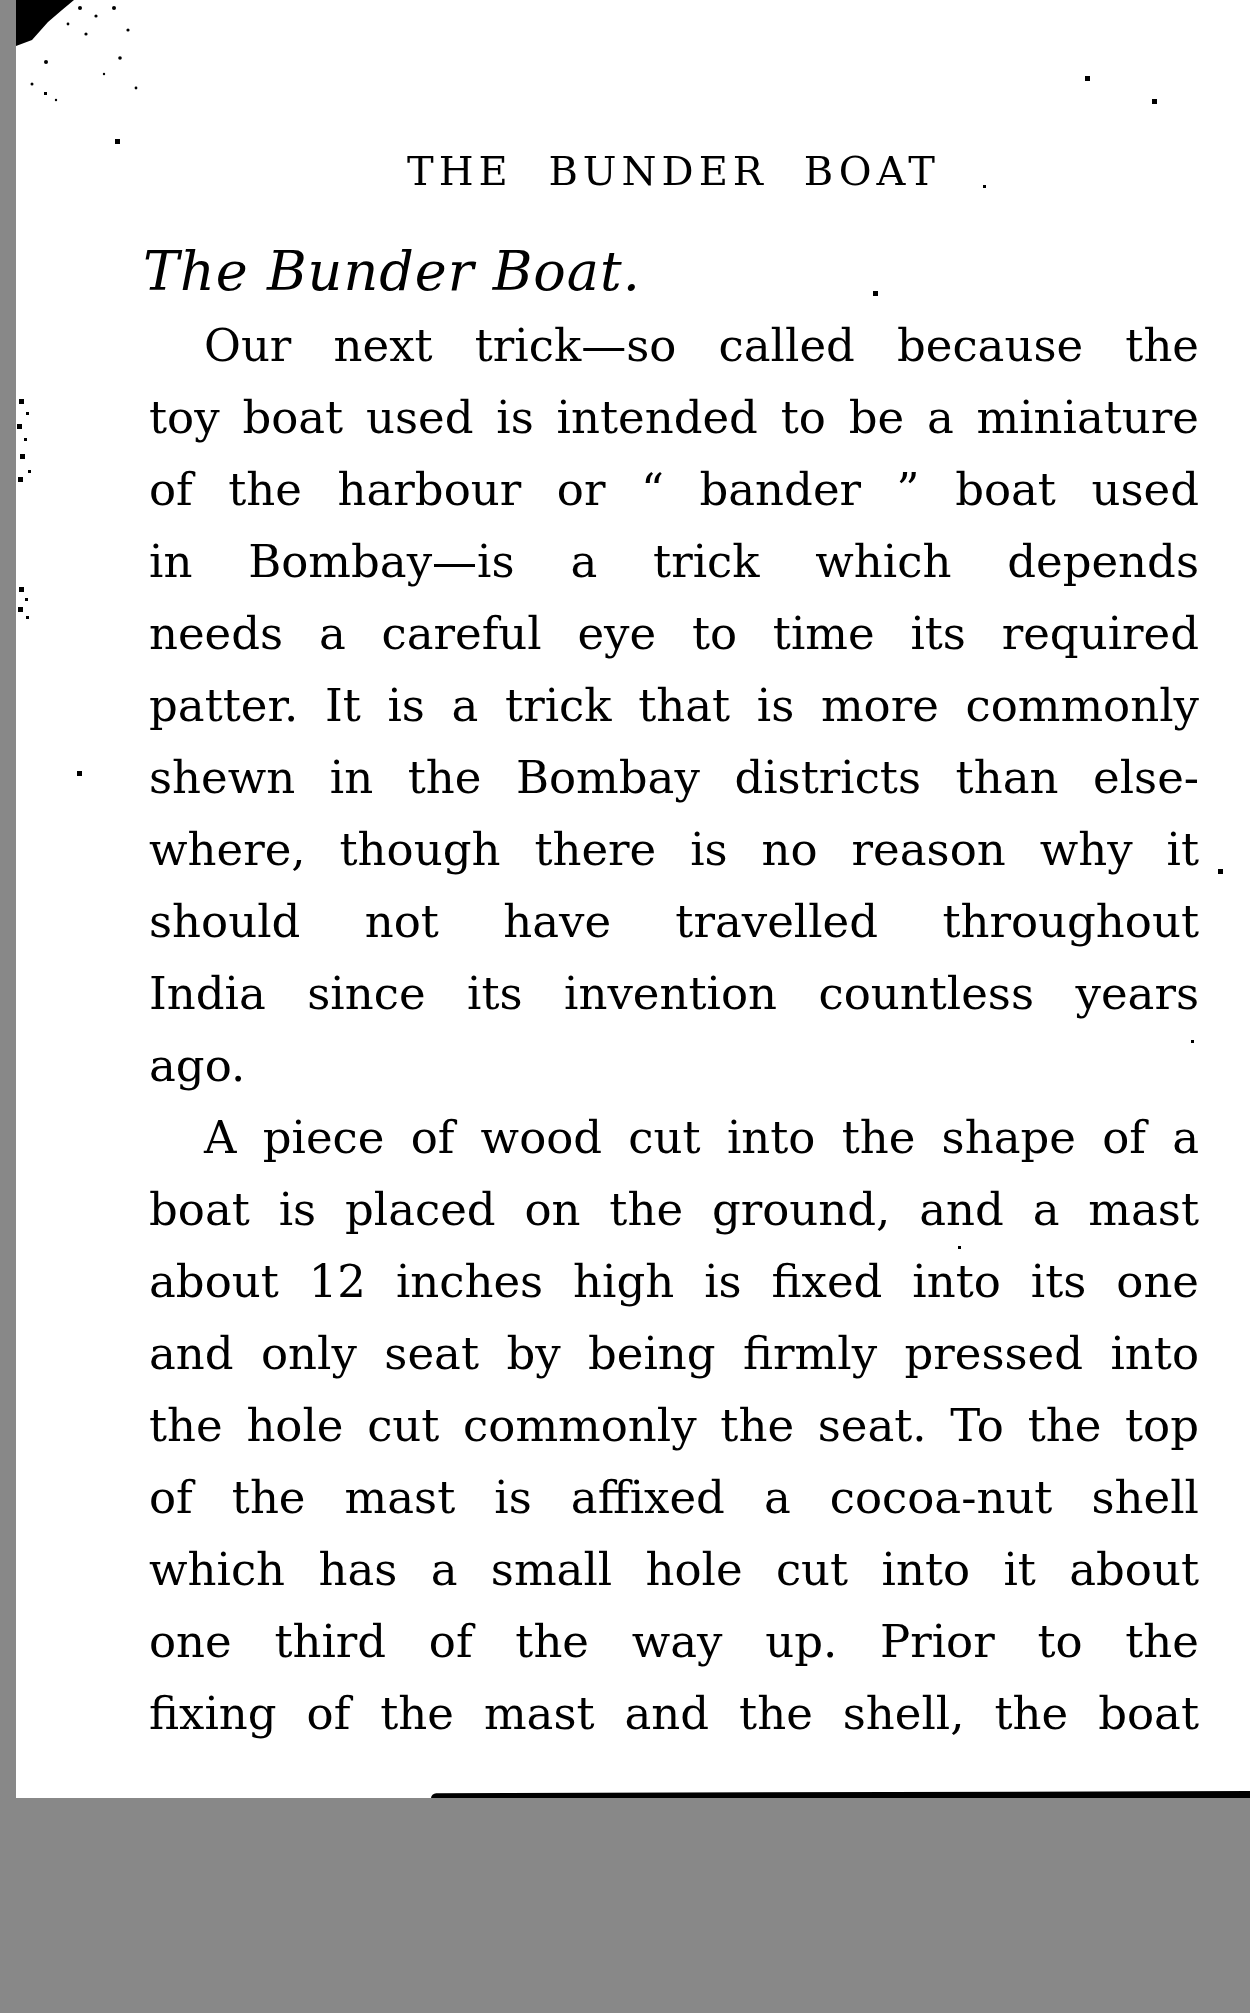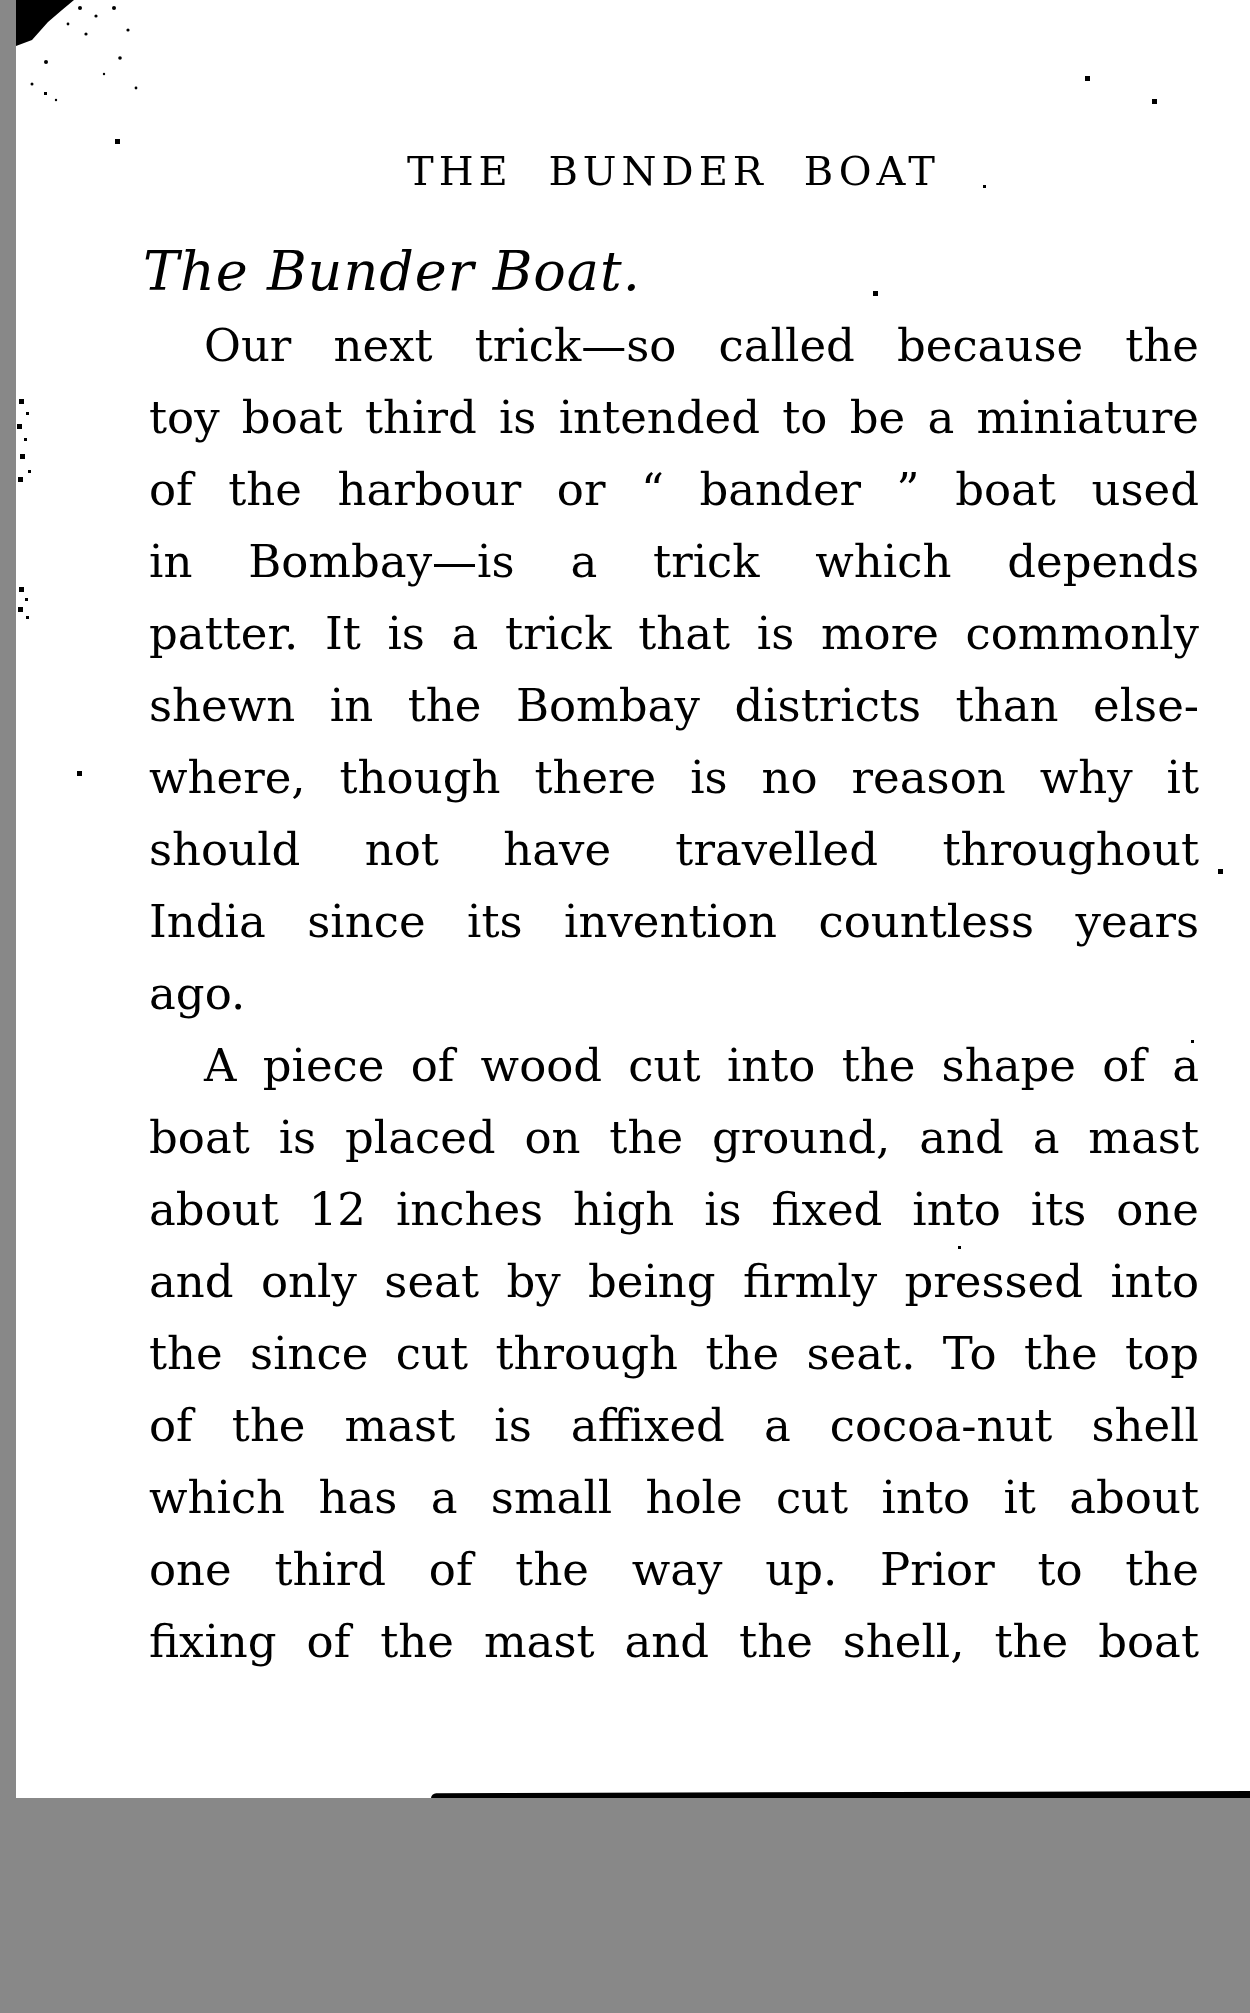--- a/index.html
+++ b/index.html
@@ -125,36 +125,37 @@
 
   <div class="speckles"></div>
 
   <div class="running-head">THE BUNDER BOAT</div>
 
   <div class="section-title">The Bunder Boat.</div>
 
   <div class="body-text">
       <div class="paragraph">
         <div class="line first">Our next trick—so called because the</div>
-        <div class="line">toy boat third is intended to be a miniature</div>
+        <div class="line">toy boat used is intended to be a miniature</div>
         <div class="line">of the harbour or “ bander ” boat used</div>
         <div class="line">in Bombay—is a trick which depends</div>
+        <div class="line">needs a careful eye to time its required</div>
         <div class="line">patter.  It is a trick that is more commonly</div>
         <div class="line">shewn in the Bombay districts than else-</div>
         <div class="line">where, though there is no reason why it</div>
         <div class="line">should not have travelled throughout</div>
         <div class="line">India since its invention countless years</div>
         <div class="line last">ago.</div>
       </div>
       <div class="paragraph">
         <div class="line first">A piece of wood cut into the shape of a</div>
         <div class="line">boat is placed on the ground, and a mast</div>
         <div class="line">about 12 inches high is fixed into its one</div>
         <div class="line">and only seat by being firmly pressed into</div>
-        <div class="line">the since cut through the seat.  To the top</div>
+        <div class="line">the hole cut commonly the seat.  To the top</div>
         <div class="line">of the mast is affixed a cocoa-nut shell</div>
         <div class="line">which has a small hole cut into it about</div>
         <div class="line">one third of the way up.  Prior to the</div>
         <div class="line">fixing of the mast and the shell, the boat</div>
       </div>
     </div>
 
   <div class="page-number">35</div>
 
 </div>

